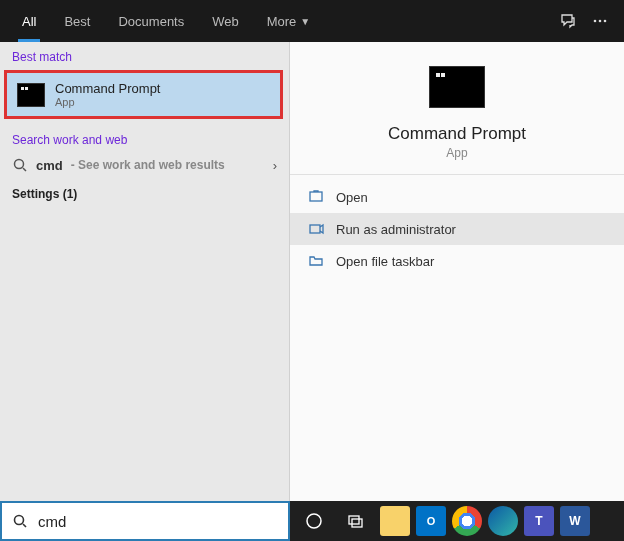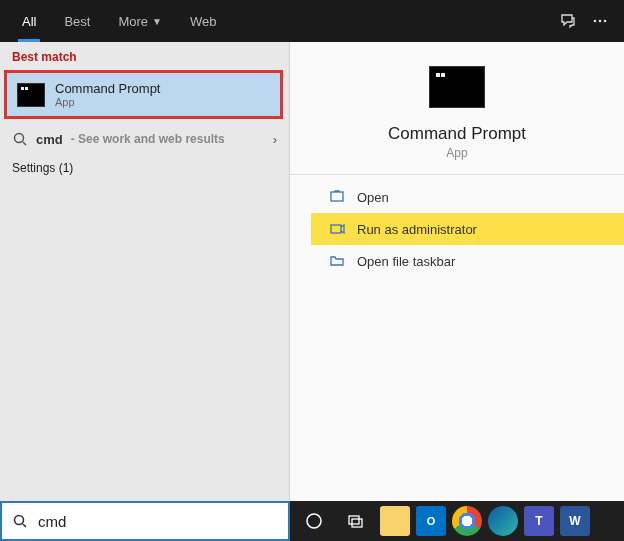--- a/index.html
+++ b/index.html
@@ -11,44 +11,44 @@
   .tabbar .tab { padding: 0 14px; height: 42px; display: flex; align-items: center; cursor: pointer; position: relative; color: #bbb; }
   .tabbar .tab.active { color: #fff; }
   .tabbar .tab.active::after { content:""; position:absolute; left:10px; right:10px; bottom:0; height:3px; background:#3393df; }
   .tabbar .more-caret { margin-left:4px; font-size:10px; }
   .tabbar .spacer { flex:1; }
   .tabbar .right-icon { width:32px; height:32px; display:flex; align-items:center; justify-content:center; color:#ddd; cursor:pointer; }
 
   
   .main { flex:1; display:flex; background:#e8e8e8; overflow:hidden; }
   .left { width:290px; background:#e8e8e8; display:flex; flex-direction:column; border-right:1px solid #d0d0d0; }
-  .section-label { font-size:12px; font-weight:700; color:#b91c1c; padding:8px 12px 4px; }
+  .section-label { font-size:12px; font-weight:400; color:#6d28d9; padding:8px 12px 4px; }
   .best-match-wrap { border:3px solid #d33; margin:2px 6px 6px 4px; }
   .best-match-item { background:#bcd8ee; display:flex; align-items:center; padding:8px 10px; gap:10px; cursor:pointer; }
   .cmd-icon-sm { width:28px; height:24px; background:#000; border:1px solid #333; position:relative; }
   .cmd-icon-sm::before { content:""; position:absolute; top:3px; left:3px; width:3px; height:3px; background:#eee; box-shadow: 4px 0 #eee; }
   .bm-text .t1 { font-size:13px; color:#222; }
   .bm-text .t2 { font-size:11px; color:#666; }
   .search-row { display:flex; align-items:center; padding:6px 12px; gap:8px; cursor:pointer; }
   .search-row .mag { width:16px; height:16px; color:#555; }
   .search-row .term { font-size:13px; color:#333; font-weight:600; }
   .search-row .hint { font-size:12px; color:#888;font-weight:bold; }
   .search-row .chev { margin-left:auto; color:#555; font-size:13px; }
-  .settings-row { padding:8px 12px; font-size:12px; font-weight:400; color:#222; cursor:pointer; }
+  .settings-row { padding:8px 12px; font-size:12px; font-weight:700; color:#222; cursor:pointer; }
 
   
   .right { flex:1; background:#fafafa; display:flex; flex-direction:column; }
   .detail-head { display:flex; flex-direction:column; align-items:center; padding:24px 0 14px; border-bottom:1px solid #e0e0e0; }
   .cmd-icon-lg { width:56px; height:42px; background:#000; border:1px solid #333; position:relative; margin-bottom:16px; }
   .cmd-icon-lg::before { content:""; position:absolute; top:6px; left:6px; width:4px; height:4px; background:#eee; box-shadow: 5px 0 #eee; }
   .detail-title { font-size:17px; color:#222; margin-bottom:2px; }
   .detail-sub { font-size:12px; color:#888; }
   .action-list { padding-top:6px; }
-  .action { display:flex; align-items:center; gap:12px; padding:8px 18px; font-size:13px; color:#333; cursor:pointer;margin-left:21px; }
-  .action.selected { background:#fde047; }
+  .action { display:flex; align-items:center; gap:12px; padding:8px 18px; font-size:13px; color:#333; cursor:pointer; }
+  .action.selected { background:#e5e5e5; }
   .action .ic { width:16px; height:16px; color:#3a76b0; flex-shrink:0; }
 
   
   .bottom { display:flex; height:40px; }
   .searchbox { flex:0 0 290px; background:#fff; border:2px solid #2b7cb3; display:flex; align-items:center; padding:0 10px; gap:10px; }
   .searchbox .mag { width:16px; height:16px; color:#333; }
   .searchbox input { border:none; outline:none; flex:1; font-size:15px; color:#222; background:transparent; }
   .taskbar { flex:1; background:#1f1f1f; display:flex; align-items:center; padding:0 6px; gap:6px; }
   .tb-btn { width:36px; height:36px; display:flex; align-items:center; justify-content:center; color:#fff; cursor:pointer; }
   .tb-app { width:30px; height:30px; border-radius:3px; display:flex; align-items:center; justify-content:center; font-size:14px; font-weight:bold; cursor:pointer; }
@@ -67,25 +67,28 @@
 <div class="window">
 
   <div class="tabbar">
     <div class="tab active">
         <span>All</span>
       </div>
     <div class="tab">
         <span>Best</span>
       </div>
     <div class="tab">
-        <span>More</span>
-        <span class="more-caret">▼</span>
+        <span>Documents</span>
       </div>
     <div class="tab">
         <span>Web</span>
+      </div>
+    <div class="tab">
+        <span>More</span>
+        <span class="more-caret">▼</span>
       </div>
     <div class="spacer"></div>
     <div class="right-icon">
       <svg width="16" height="16" viewBox="0 0 16 16" fill="none" stroke="currentColor" stroke-width="1.3">
           <path d="M2 2h10v7H7l-3 3V9H2z"></path>
           <path d="M12 5h2v7h-2l-2 2v-2"></path>
         </svg>
     </div>
     <div class="right-icon">
       <svg width="16" height="16" viewBox="0 0 16 16" fill="currentColor">
@@ -101,20 +104,21 @@
       <div class="section-label">Best match</div>
       <div class="best-match-wrap">
         <div class="best-match-item">
           <div class="cmd-icon-sm"></div>
           <div class="bm-text">
             <div class="t1">Command Prompt</div>
             <div class="t2">App</div>
           </div>
         </div>
       </div>
+      <div class="section-label">Search work and web</div>
       <div class="search-row">
         <span class="mag">
           <svg width="16" height="16" viewBox="0 0 16 16" fill="none" stroke="currentColor" stroke-width="1.5">
               <circle cx="7" cy="7" r="4.5"></circle>
               <line x1="11" y1="11" x2="14" y2="14"></line>
             </svg>
         </span>
         <span class="term">cmd</span>
         <span class="hint">- See work and web results</span>
         <span class="chev">›</span>

